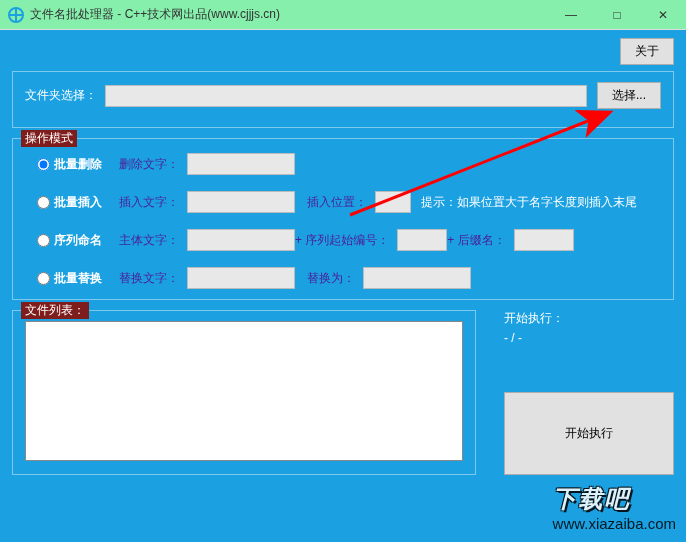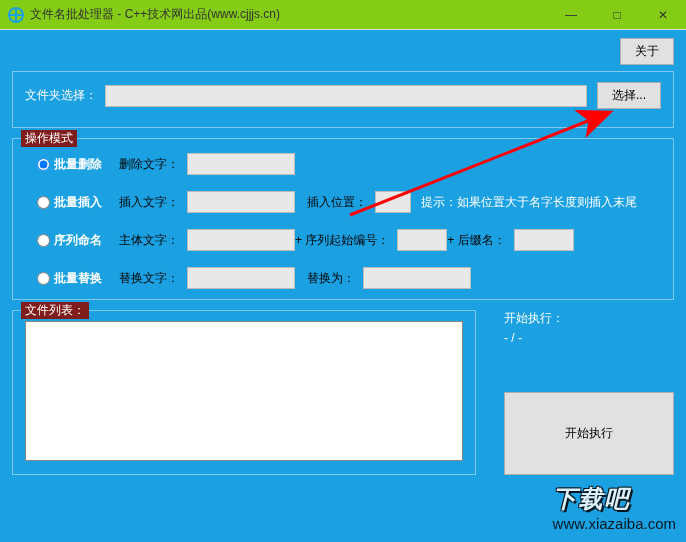--- a/index.html
+++ b/index.html
@@ -1,34 +1,34 @@
 <!DOCTYPE html>
 <html><head>
 <meta charset="utf-8">
 <style>
 * { box-sizing: border-box; margin: 0; padding: 0; }
 body { font-family: "Microsoft YaHei", sans-serif; font-size: 12px; background: #fff; width: 686px; height: 542px; position: relative; overflow: hidden; }
-.titlebar { height: 30px; background: #84cc16; border-bottom: 1px solid #ddd; display: flex; align-items: center; padding-left: 8px; }
+.titlebar { height: 30px; background: #86efac; border-bottom: 1px solid #ddd; display: flex; align-items: center; padding-left: 8px; }
 .titlebar .icon { width: 16px; height: 16px; margin-right: 6px; }
 .titlebar .title { flex: 1; color: #333; }
 .titlebar .winbtn { width: 46px; height: 30px; display: flex; align-items: center; justify-content: center; color: #333; }
 .app { background: #1ba1e2; position: relative; height: 512px; padding: 8px 12px 12px 12px; }
 .top-right { display: flex; justify-content: flex-end; margin-bottom: 6px; }
 .btn { background: #e1e1e1; border: 1px solid #adadad; padding: 4px 14px; font-size: 12px; cursor: pointer; }
 .groupbox { border: 1px solid #7fc9ef; padding: 10px 12px 12px 12px; margin-bottom: 10px; position: relative; }
 .grouptitle { position: absolute; top: -9px; left: 8px; background: #7f1d1d; color: #fff; padding: 0 4px; }
 .row { display: flex; align-items: center; margin-bottom: 6px; justify-content: space-between; }
 .label { color: #fff; margin-right: 8px; }
 .input { background: #e8e8e8; border: 1px solid #bbb; height: 22px; padding: 0 4px; }
 .folder-row .input { flex: 1; margin-right: 10px; }
 .mode-row { display: flex; align-items: center; padding: 10px 0 6px 12px; }
 .radio-wrap { display: flex; align-items: center; width: 82px; }
 .radio-wrap input { margin-right: 4px; width: 13px; height: 13px; }
 .radio-wrap .rlabel { color: #fff; font-weight: bold; }
-.flabel { color: #000000; margin-right: 8px; margin-left: 0; }
+.flabel { color: #4c1d95; margin-right: 8px; margin-left: 0; }
 .hint { color: #fff; margin-left: 10px; }
 .bottom-area { display: flex; gap: 28px; }
 .filelist-box { border: 1px solid #7fc9ef; padding: 10px 12px; flex: 1; position: relative; }
 .textarea { background: #fff; border: 1px solid #888; width: 100%; height: 140px; resize: none; }
 .right-col { width: 170px; display: flex; flex-direction: column; }
 .progress-text { color: #fff; margin-bottom: 4px; }
 .progress-val { color: #fff; margin-bottom: 20px; }
 .start-btn { background: #e1e1e1; border: 1px solid #adadad; width: 170px; height: 83px; margin-top: auto; display: flex; align-items: center; justify-content: center; cursor: pointer; }
 .arrow-svg { position: absolute; top: 75px; left: 340px; pointer-events: none; z-index: 50; }
 .watermark { position: absolute; right: 10px; bottom: 10px; opacity: 0.85; pointer-events: none; }

